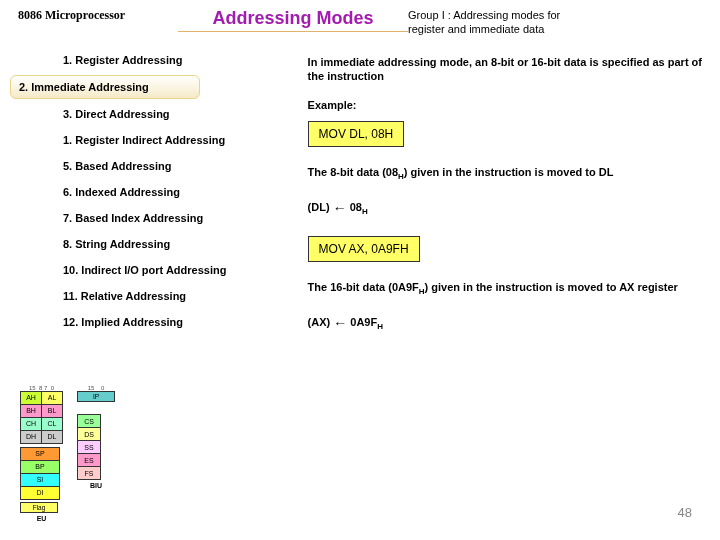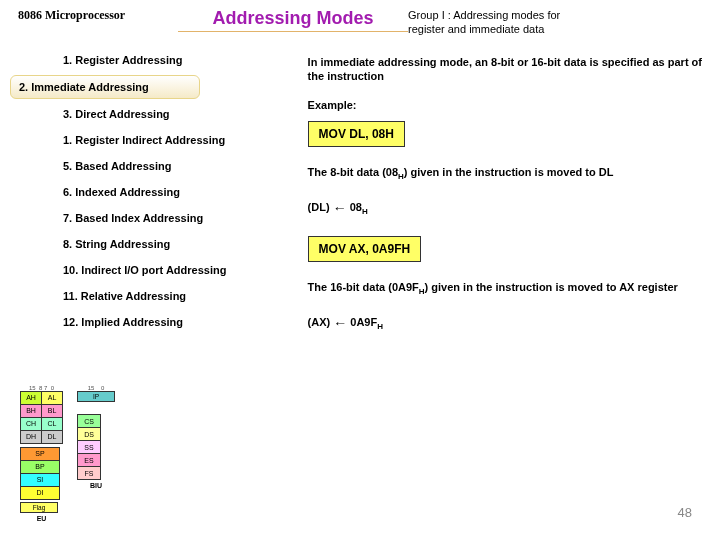--- a/index.html
+++ b/index.html
@@ -75,21 +75,21 @@
     line-height: 1.35;
   }
   .desc { margin: 8px 0 14px 0; }
   .example-label { margin-bottom: 4px; }
   .code-hl {
     background: #ffff66;
     border: 1px solid #333;
     display: inline-block;
     padding: 4px 10px;
     margin: 4px 0 10px 0;
-    font-weight: bold;
+    font-weight: normal;
     font-size: 12px;
   }
   .sub { font-size: 8px; vertical-align: sub; }
   .arrow { font-family: Arial, sans-serif; font-size: 14px; }
   .page-num {
     position: absolute;
     bottom: 20px;
     right: 28px;
     color: #888;
     font-size: 13px;

